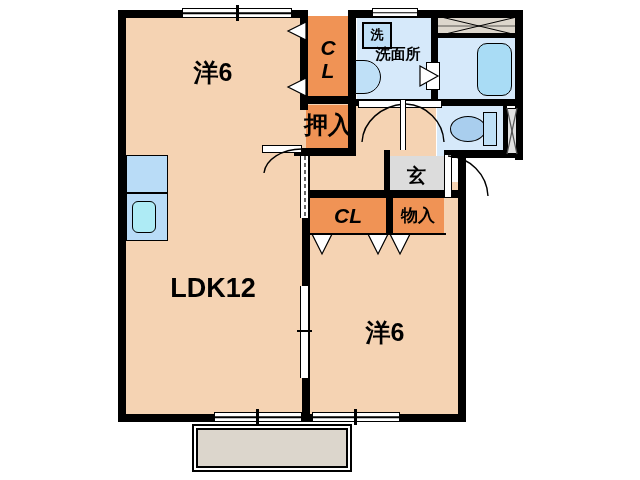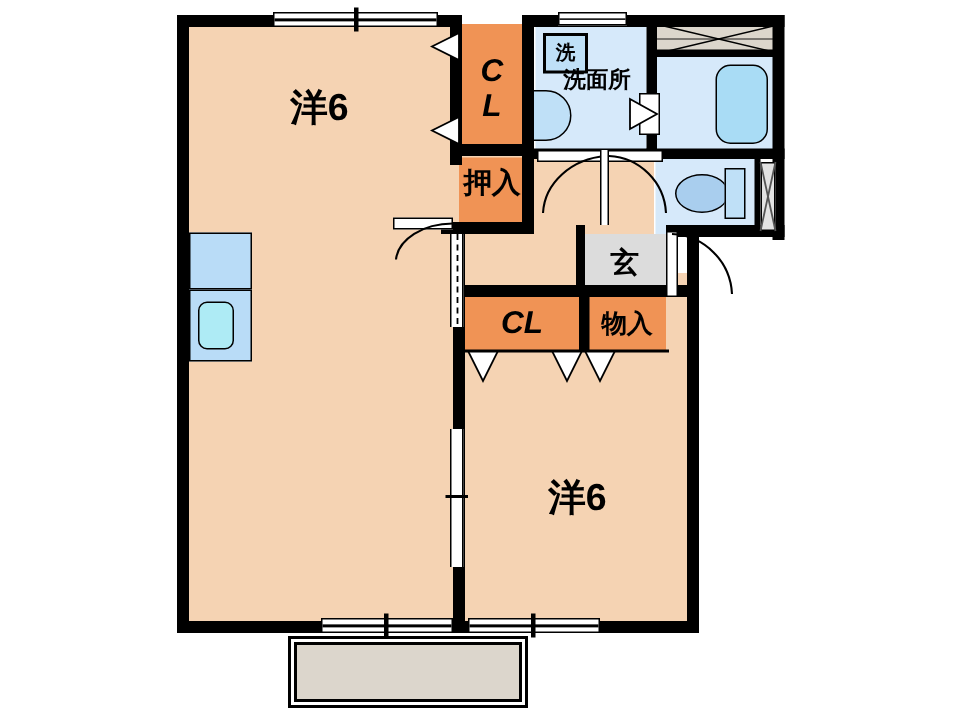--- a/index.html
+++ b/index.html
@@ -38,21 +38,21 @@
     font-weight: bold;
     text-align: center;
     white-space: nowrap;
     line-height: 1;
     user-select: none;
   }
   .lbl-ldk  { font-size: 27px; letter-spacing: 0px; }
   .lbl-room { font-size: 25px; }
   .lbl-cl   { font-size: 21px; font-style: italic; }
   .lbl-cl2  { font-size: 21px; font-style: italic; }
-  .lbl-osi  { font-size: 19px; }
+  .lbl-osi  { font-size: 24px; }
   .lbl-mono { font-size: 17px; }
   .lbl-gen  { font-size: 19px; }
   .lbl-sen  { font-size: 15px; }
   .lbl-senki{ font-size: 13px; }
   .lbl-balc { font-size: 20px; letter-spacing: 1px; }
 
   
   .fixture { position: absolute; box-sizing: border-box; }
   .tub {
     background: #A9DCF5;
@@ -268,20 +268,21 @@
     <polygon points="2,0 22,0 12,20" fill="#FFFFFF" stroke="#000" stroke-width="1.2"></polygon>
     <polygon points="58,0 78,0 68,20" fill="#FFFFFF" stroke="#000" stroke-width="1.2"></polygon>
     <polygon points="80,0 100,0 90,20" fill="#FFFFFF" stroke="#000" stroke-width="1.2"></polygon>
   </svg>
   <div class="abs" style="left:310px; top:233px; width:136px; height:2px; background:#000;"></div>
 
   <svg style="left:310px; top:234px;" width="1" height="1" viewBox="0 0 1 1"></svg>
 
   <div class="lbl lbl-room" style="left:124px; top:60px; width:178px;">洋6</div>
 
+  <div class="lbl lbl-ldk" style="left:124px; top:275px; width:178px;">LDK12</div>
 
   <div class="lbl lbl-room" style="left:310px; top:320px; width:150px;">洋6</div>
 
 
   <div class="lbl lbl-cl" style="left:306px; top:36px; width:44px; line-height:1.1;">
       <div>C</div>
       <div>L</div>
     </div>
 
   <div class="lbl lbl-osi" style="left:304px; top:113px; width:48px;">押入</div>

